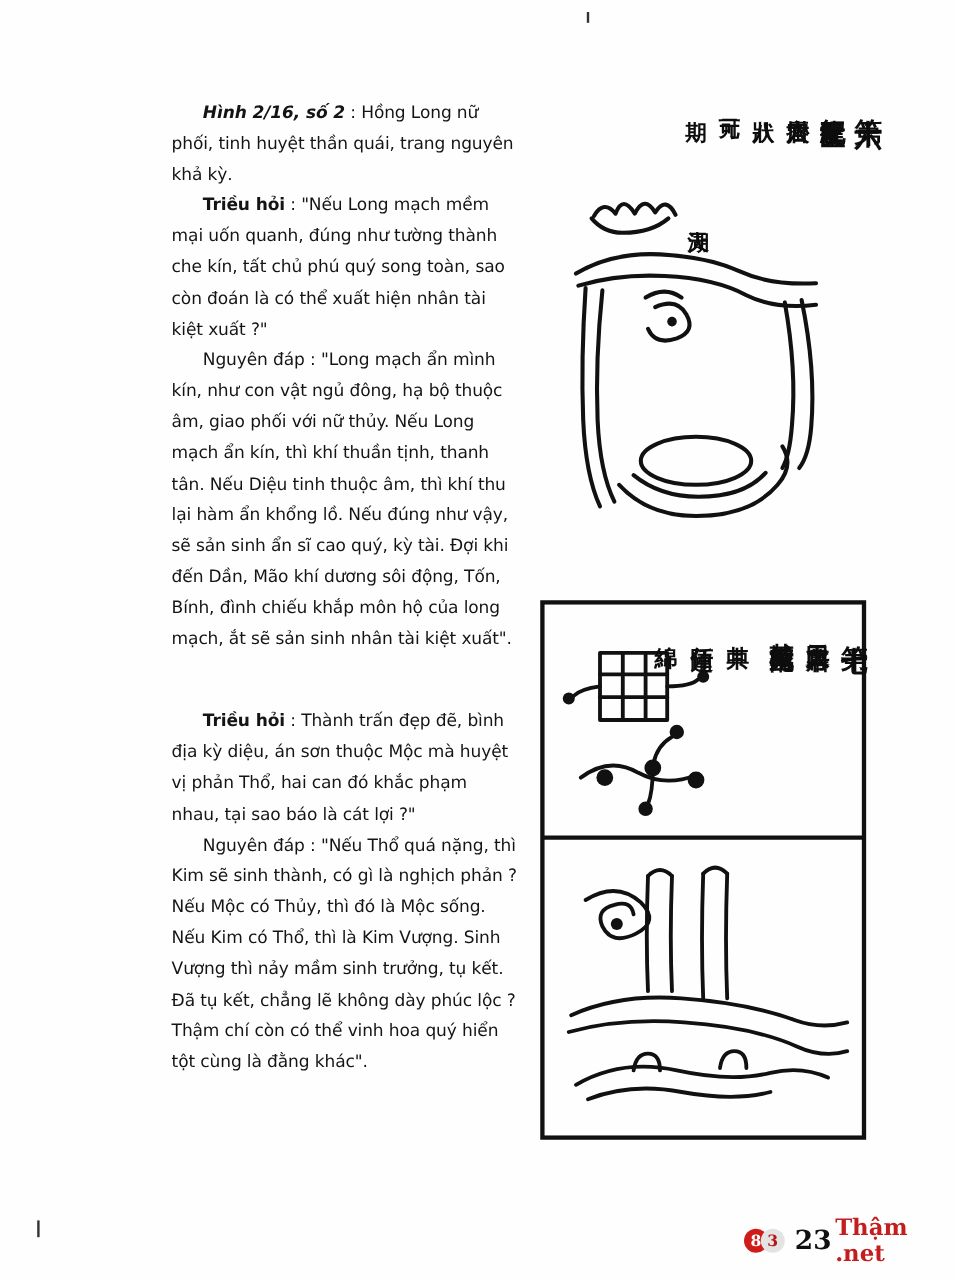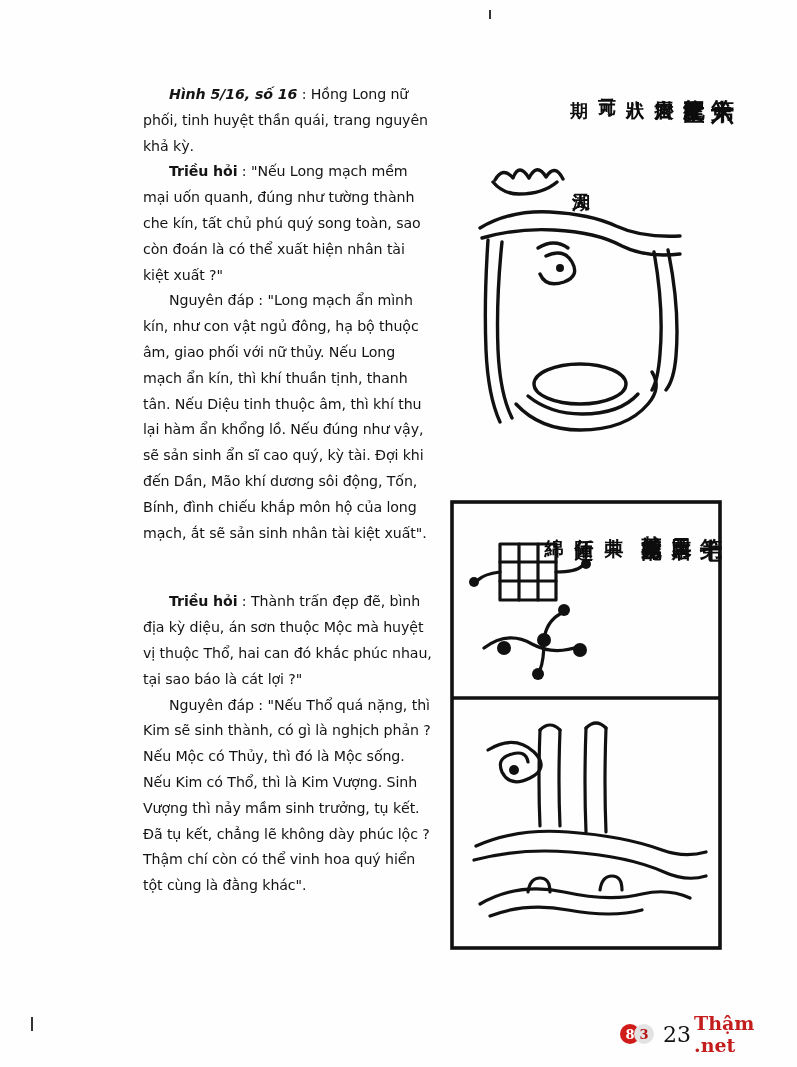--- a/index.html
+++ b/index.html
@@ -100,21 +100,21 @@
     font-weight: 700;
     display: flex;
     align-items: center;
     justify-content: center;
   }
   .logo-circle.c1 { left: 0; }
   .logo-circle.c2 { left: 14px; background: #e3e3e3; color: #b51616; }
   #page-number {
     font-family: "DejaVu Serif", serif;
     font-size: 22px;
-    font-weight: 400;
+    font-weight: 700;
     color: #111;
     margin-left: 2px;
   }
   #site-name {
     font-family: "DejaVu Serif", serif;
     font-size: 19px;
     font-weight: 700;
     color: #c41d1d;
     letter-spacing: 0px;
   }
@@ -127,36 +127,36 @@
 <body>
 
 <div id="page">
 
   <div class="tick" style="left:489px; top:10px; width:2px; height:9px;"></div>
   <div class="tick" style="left:31px; top:1017px; width:2px; height:14px;"></div>
 
   <div id="text-column">
 
     <p class="para indent">
-      <span class="caption-lead">Hình 5/16, số 16</span><span> : Hồng Long nữ phối, tinh huyệt thần quái, trang nguyên khả kỳ.</span>
+      <span class="caption-lead">Hình 2/16, số 2</span><span> : Hồng Long nữ phối, tinh huyệt thần quái, trang nguyên khả kỳ.</span>
     </p>
 
     <p class="para indent">
       <span class="bold">Triều hỏi</span><span> : "Nếu Long mạch mềm mại uốn quanh, đúng như tường thành che kín, tất chủ phú quý song toàn, sao còn đoán là có thể xuất hiện nhân tài kiệt xuất ?"</span>
     </p>
 
     <p class="para indent">
       <span>Nguyên đáp</span><span> : "Long mạch ẩn mình kín, như con vật ngủ đông, hạ bộ thuộc âm, giao phối với nữ thủy. Nếu Long mạch ẩn kín, thì khí thuần tịnh, thanh tân. Nếu Diệu tinh thuộc âm, thì khí thu lại hàm ẩn khổng lồ. Nếu đúng như vậy, sẽ sản sinh ẩn sĩ cao quý, kỳ tài. Đợi khi đến Dần, Mão khí dương sôi động, Tốn, Bính, đình chiếu khắp môn hộ của long mạch, ắt sẽ sản sinh nhân tài kiệt xuất".</span>
     </p>
 
     <div class="gap"></div>
 
 
     <p class="para indent">
-      <span class="bold">Triều hỏi</span><span> : Thành trấn đẹp đẽ, bình địa kỳ diệu, án sơn thuộc Mộc mà huyệt vị thuộc Thổ, hai can đó khắc phúc nhau, tại sao báo là cát lợi ?"</span>
+      <span class="bold">Triều hỏi</span><span> : Thành trấn đẹp đẽ, bình địa kỳ diệu, án sơn thuộc Mộc mà huyệt vị phản Thổ, hai can đó khắc phạm nhau, tại sao báo là cát lợi ?"</span>
     </p>
 
     <p class="para indent">
       <span>Nguyên đáp</span><span> : "Nếu Thổ quá nặng, thì Kim sẽ sinh thành, có gì là nghịch phản ? Nếu Mộc có Thủy, thì đó là Mộc sống. Nếu Kim có Thổ, thì là Kim Vượng. Sinh Vượng thì nảy mầm sinh trưởng, tụ kết. Đã tụ kết, chẳng lẽ không dày phúc lộc ? Thậm chí còn có thể vinh hoa quý hiển tột cùng là đằng khác".</span>
     </p>
 
   </div>
 
   <div id="figure-column">
 

